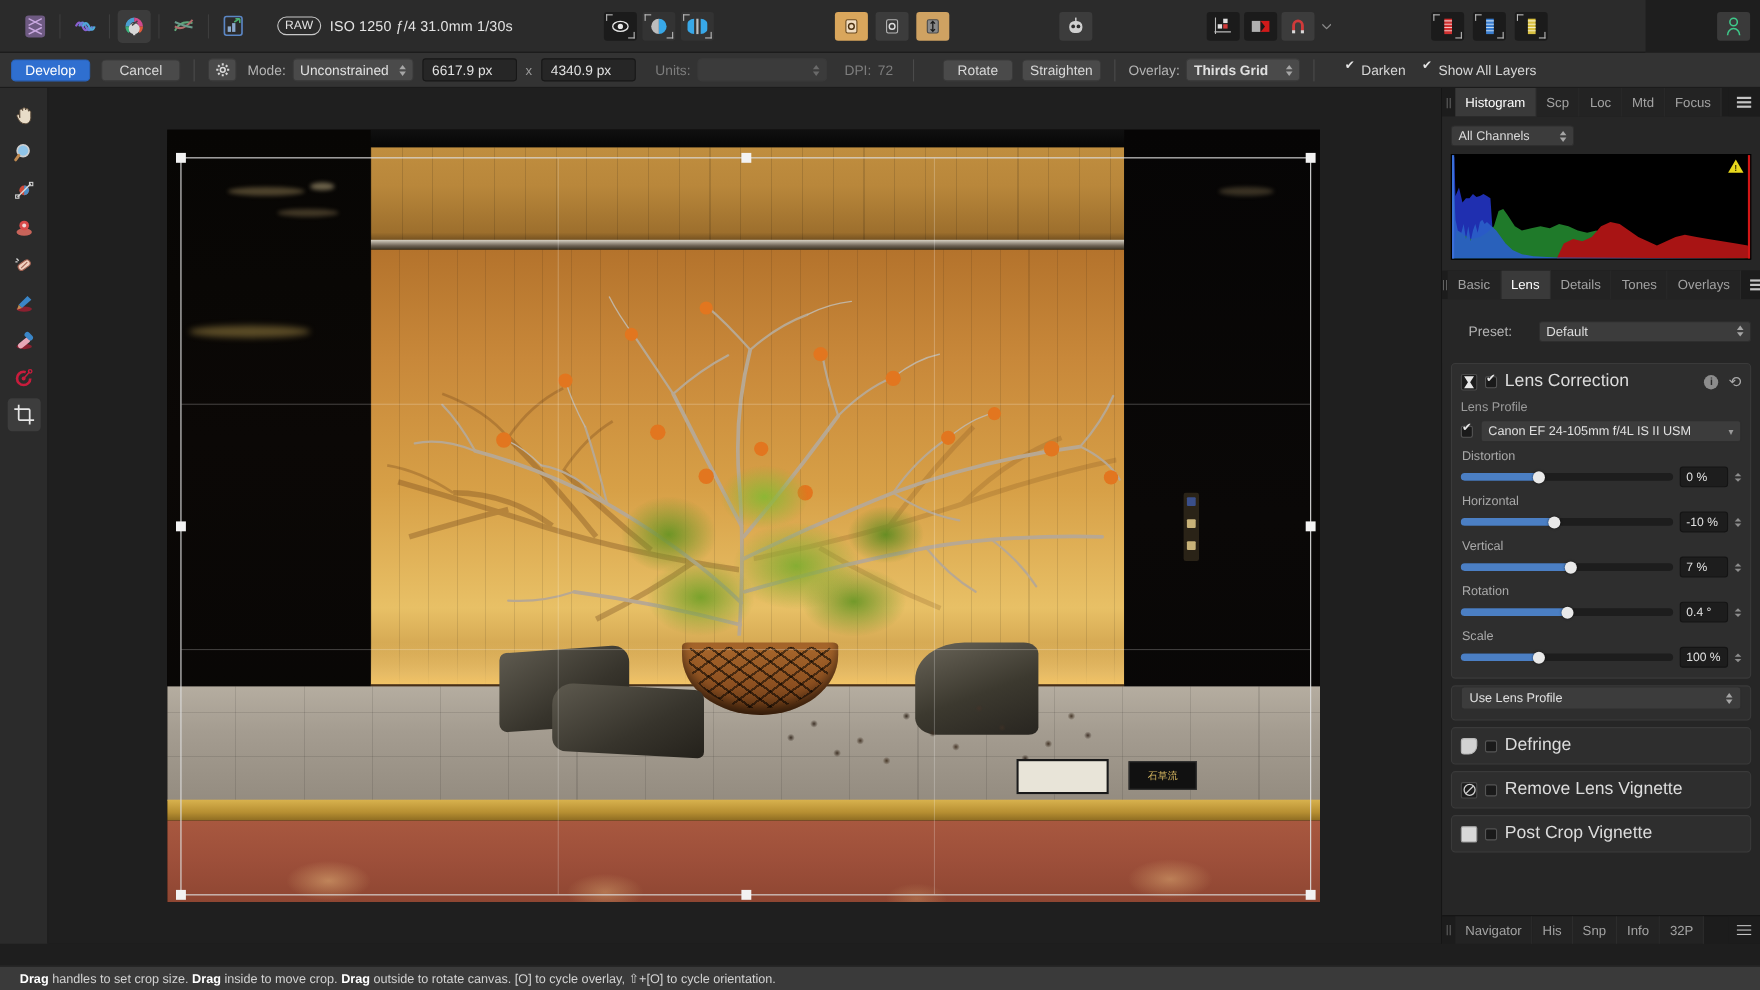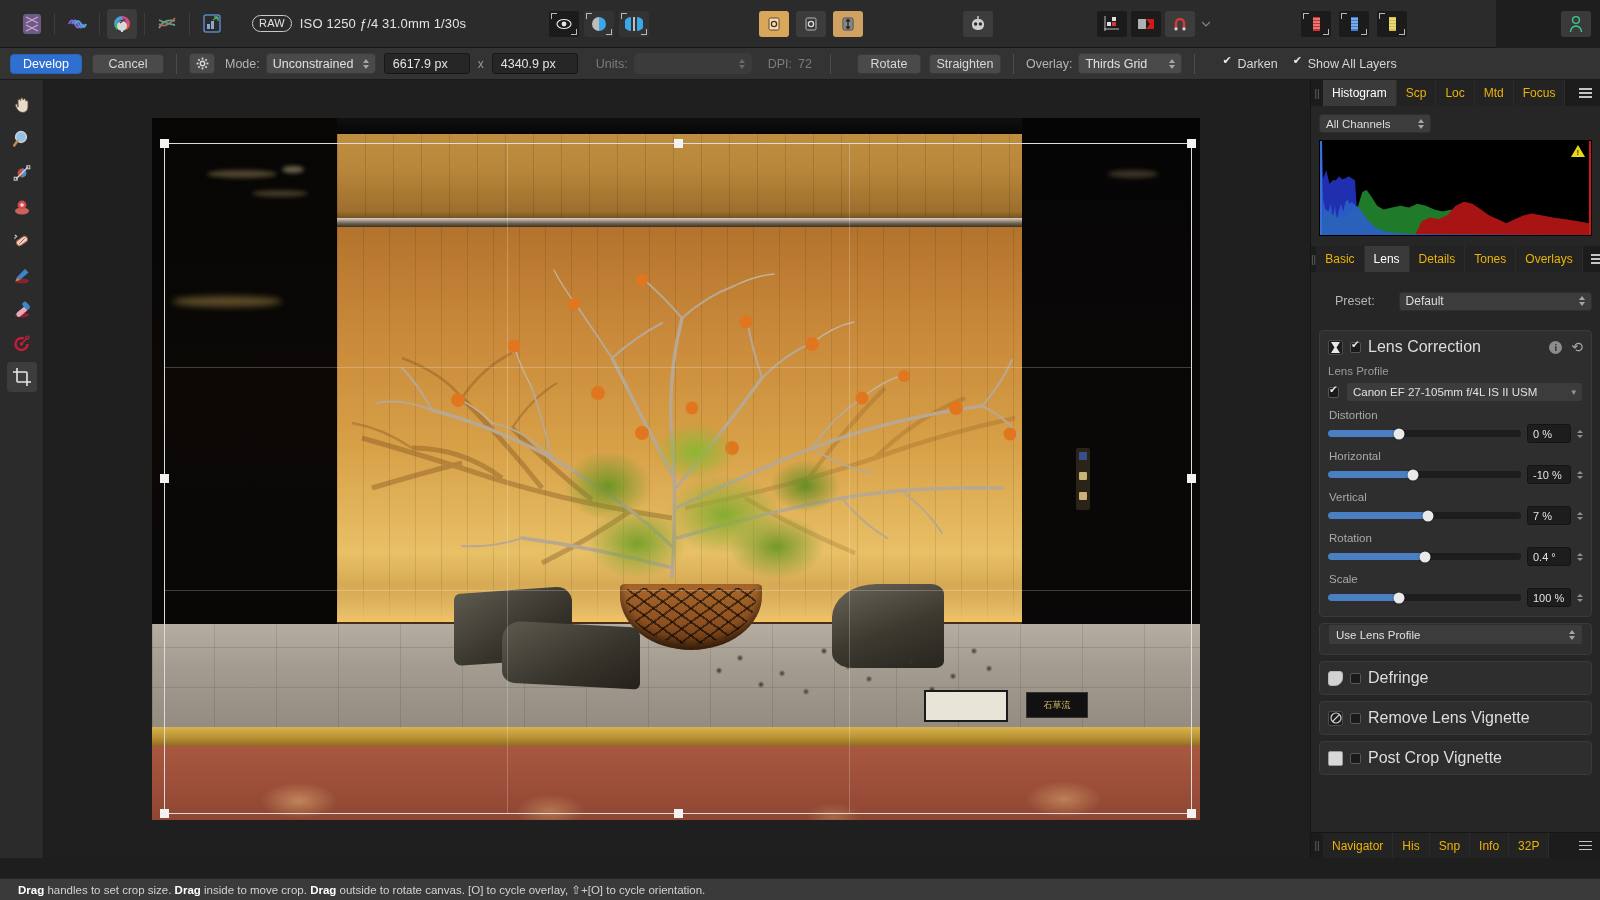--- a/index.html
+++ b/index.html
@@ -224,21 +224,21 @@
   .handle{ position:absolute; width:9px;height:9px;background:#f2f2f2; }
 
   
   .rightpanel{
     position:absolute; right:0; top:80px; width:290px; height:778px;
     background:#262626; border-left:1px solid #151515;
     display:flex; flex-direction:column;
   }
   .tabrow{ display:flex; align-items:stretch; height:26px; background:#1c1c1c; }
   .grip{ width:12px; display:flex;align-items:center;justify-content:center;color:#6a6a6a;font-size:10px;}
-  .tab{ padding:0 9px; display:flex;align-items:center; font-size:12px; color:#eab308;
+  .tab{ padding:0 9px; display:flex;align-items:center; font-size:12px; color:#a3a3a3;
         border-right:1px solid #2c2c2c; background:#232323; }
   .tab.active{ background:#3a3a3a; color:#fff; }
   .tab.ham{ margin-left:auto; border-right:none; background:#1c1c1c; padding:0 8px;}
   .hamicon{ display:flex;flex-direction:column;gap:2.5px;}
   .hamicon span{ display:block;width:13px;height:1.6px;background:#c4c4c4;}
 
   .histzone{ background:#262626; padding:8px 8px 10px 8px; }
   .chanrow{ display:flex; }
   .chansel{ background:#3c3c3c;border:1px solid #2e2e2e;border-radius:3px;height:19px;
     display:flex;align-items:center;padding:0 6px;font-size:11.5px;color:#dcdcdc;min-width:112px;}
@@ -514,21 +514,21 @@
     <div style="width:16px"></div>
     <div class="lbl dim">DPI:</div>
     <div class="lbl dim">72</div>
     <div class="vsep"></div>
     <div style="width:14px"></div>
     <div class="btn-grey w">Rotate</div>
     <div style="width:8px"></div>
     <div class="btn-grey">Straighten</div>
     <div class="vsep"></div>
     <div class="lbl">Overlay:</div>
-    <div class="select" style="min-width:104px;">
+    <div class="select" style="min-width:104px;font-weight:bold;">
       <span>Thirds Grid</span>
       <span class="spin">
           <i class="u"></i>
           <i class="d"></i>
         </span>
     </div>
     <div class="vsep"></div>
     <div class="chk">
       <span class="cbox on noborder"></span>
       <span>Darken</span>
@@ -829,21 +829,21 @@
           <span class="headicons">
             <span class="infoico">i</span>
             <span class="reseticon">⟲</span>
           </span>
         </div>
         <div class="cardbody">
           <div class="sublabel">Lens Profile</div>
           <div class="profrow">
             <span class="sqchk on"></span>
             <div class="profsel">
-              <span>Canon EF 27-105mm f/4L IS II USM</span>
+              <span>Canon EF 24-105mm f/4L IS II USM</span>
               <span class="chev">▾</span>
             </div>
           </div>
 
           <div class="slider-label">Distortion</div>
           <div class="sliderrow">
             <div class="track">
               <div class="fill" style="width:37%"></div>
                 <div class="knob" style="left:37%"></div>
             </div>

